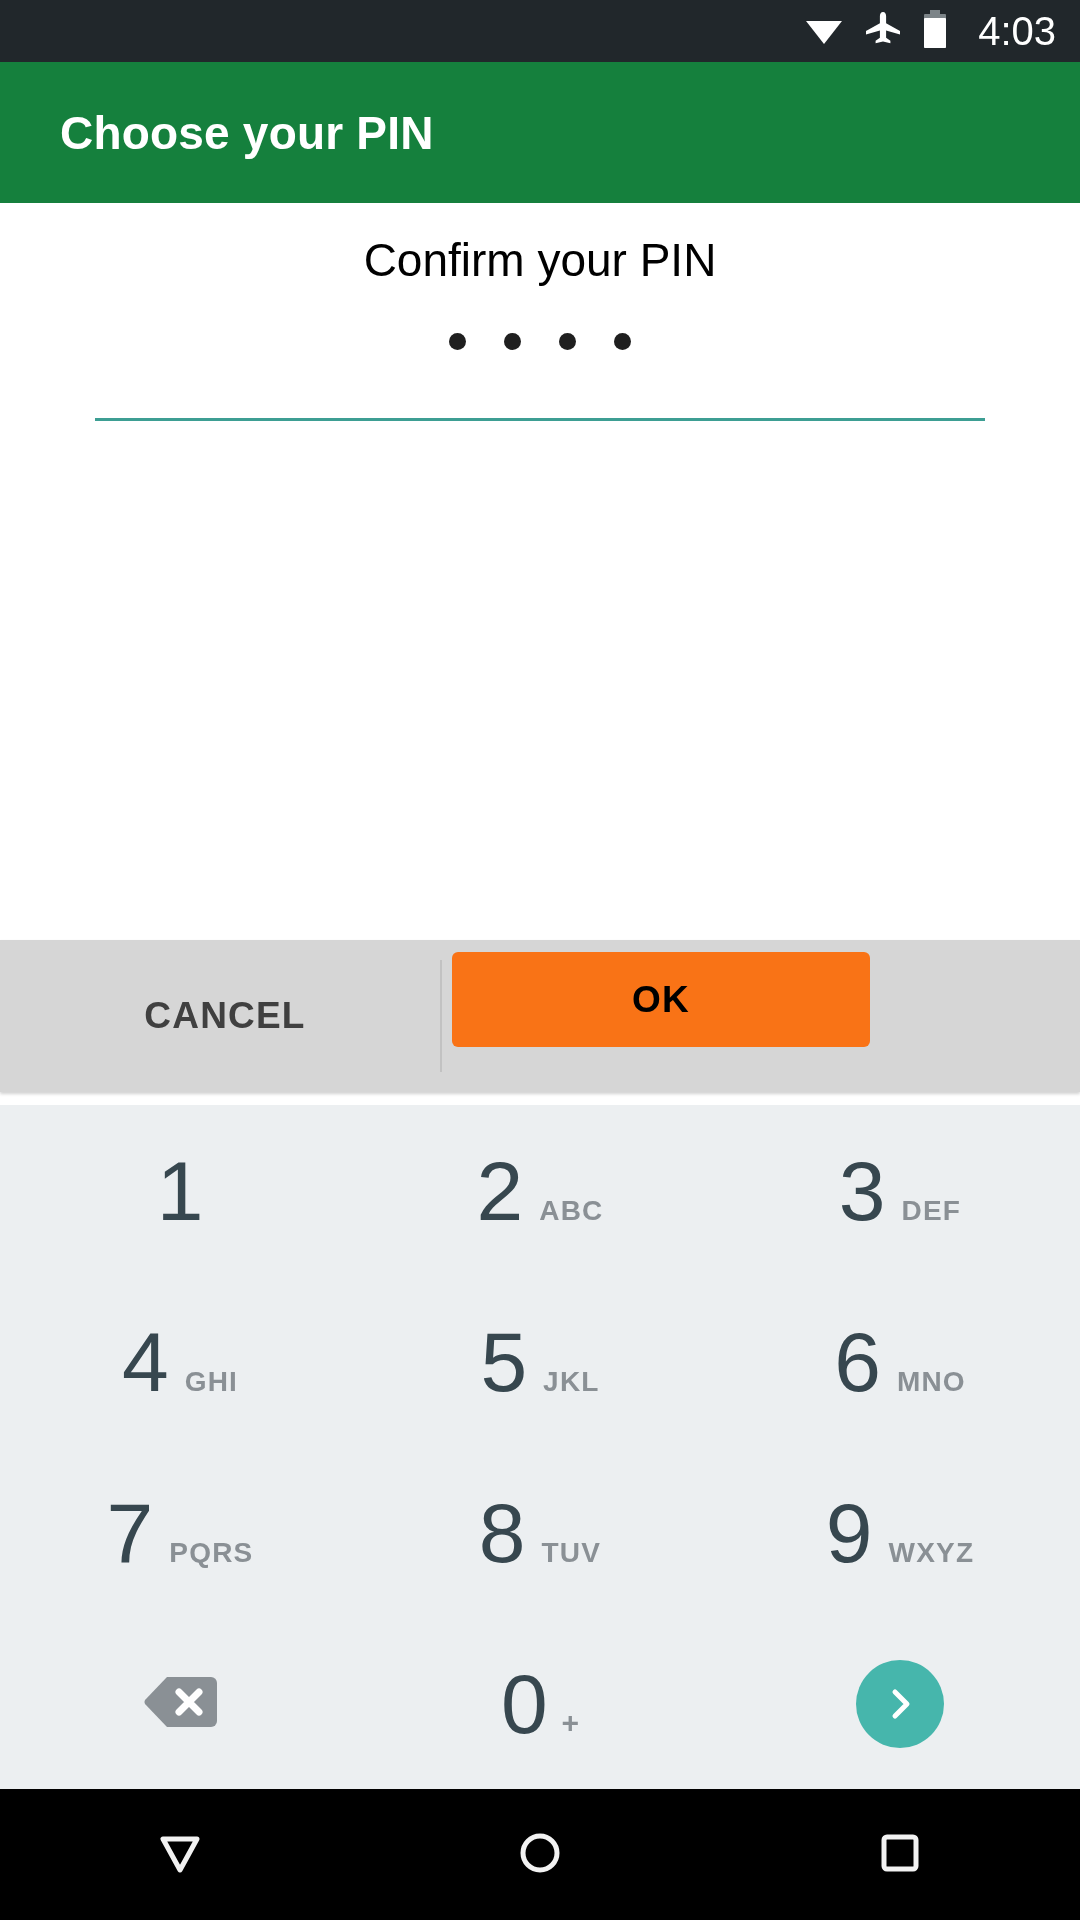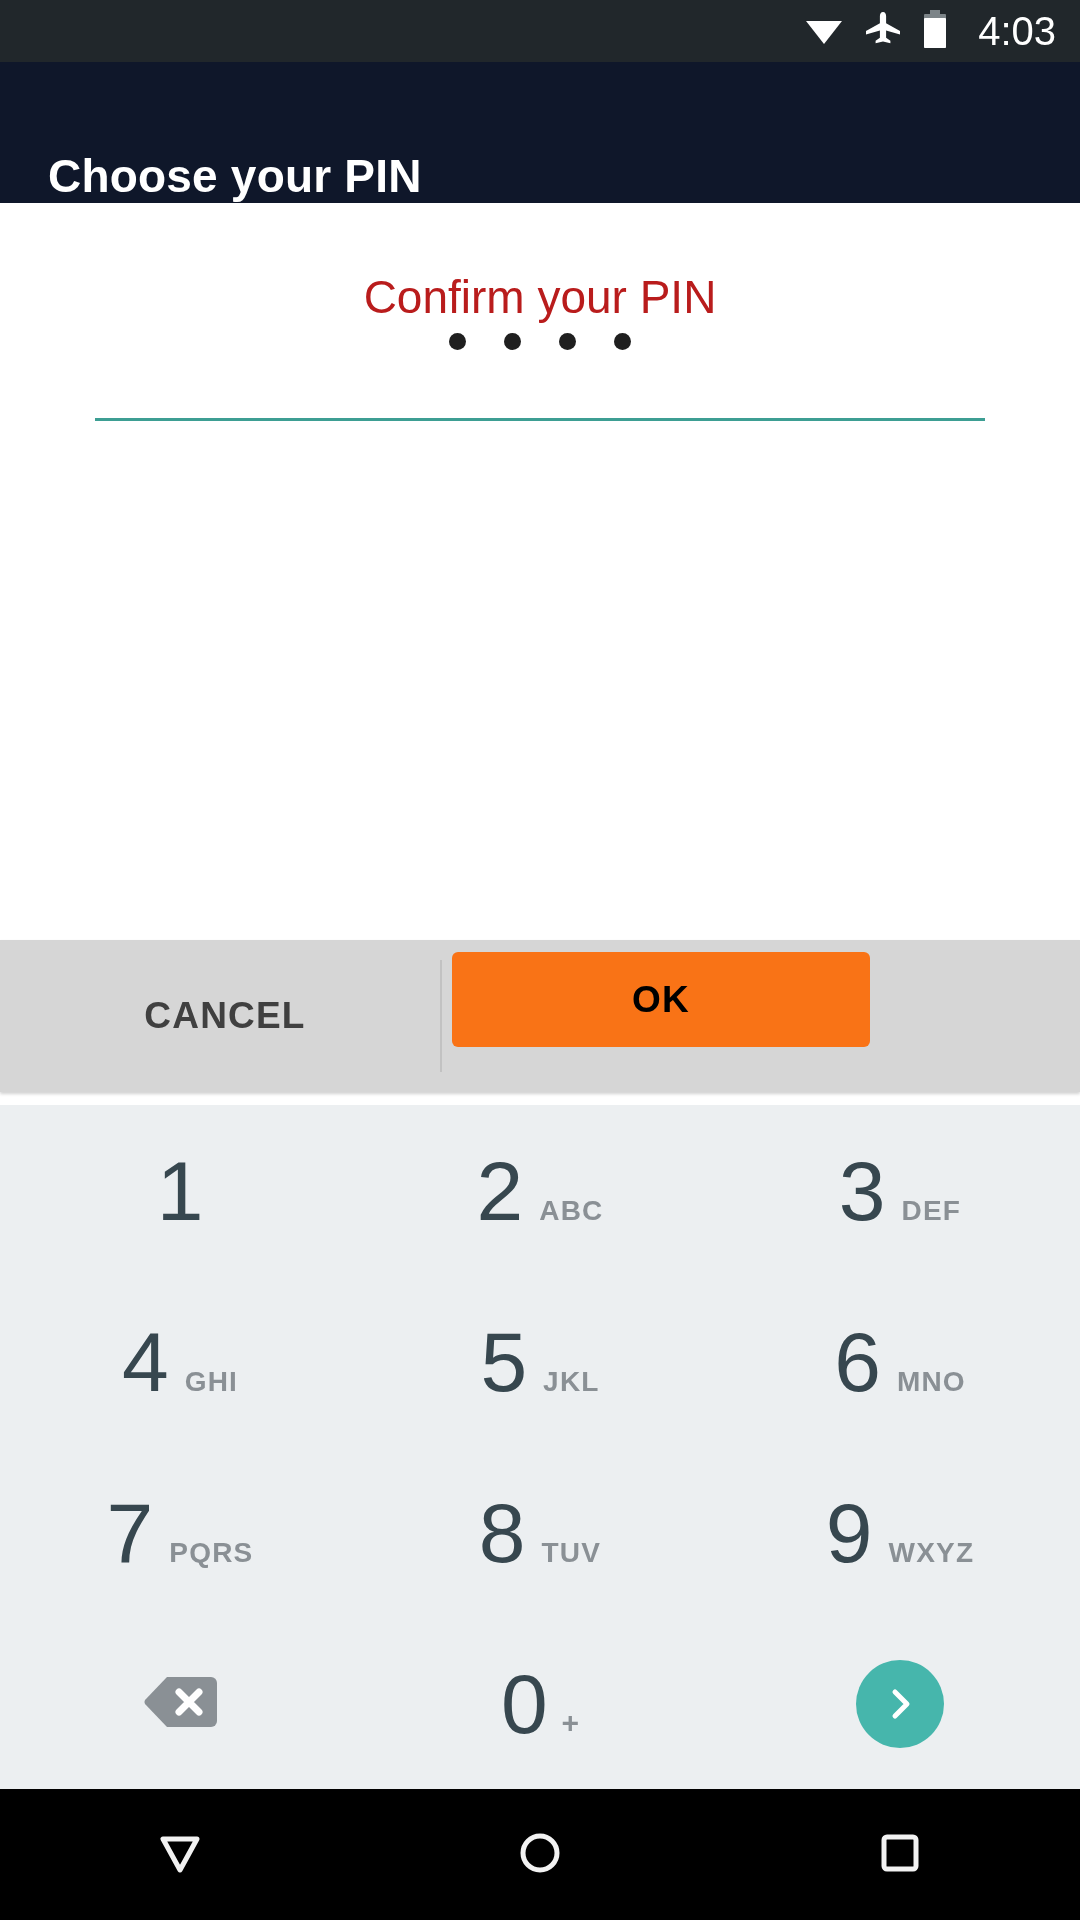--- a/index.html
+++ b/index.html
@@ -22,41 +22,41 @@
   .si{ display:block; }
   .clock{
     color:#ffffff; font-size:40px; font-weight:400;
     letter-spacing:0px; margin-left:10px; line-height:1;
     font-family:"Liberation Sans", sans-serif;
   }
 
   
   .app-bar{
     position:absolute; top:62px; left:0; width:1080px; height:141px;
-    background:#0f172a;
-    display:flex; align-items:flex-end;
+    background:#15803d;
+    display:flex; align-items:center;padding-left:12px;
   }
   .app-bar-title{
     color:#ffffff; font-size:46px; font-weight:bold;
     padding-left:48px; letter-spacing:0.2px;
   }
   .appbar-shadow{
     position:absolute; top:203px; left:0; width:1080px; height:10px;
     background:linear-gradient(to bottom, rgba(0,0,0,0.22), rgba(0,0,0,0));
   }
 
   
   .content{
     position:absolute; top:203px; left:0; width:1080px; height:737px;
     background:#ffffff;
   }
   .pin-prompt{
     position:absolute; top:30px; left:0; width:1080px;
-    text-align:center; color:#b91c1c;
-    font-size:46px; font-weight:400;margin-top:37px;
+    text-align:center; color:#000000;
+    font-size:46px; font-weight:400;
   }
   .pin-dots{
     position:absolute; top:130px; left:0; width:1080px;
     display:flex; justify-content:center; align-items:center; gap:38px;
   }
   .pin-dot{
     width:17px; height:17px; border-radius:50%;
     background:#1f1f1f;
   }
   .pin-underline{

